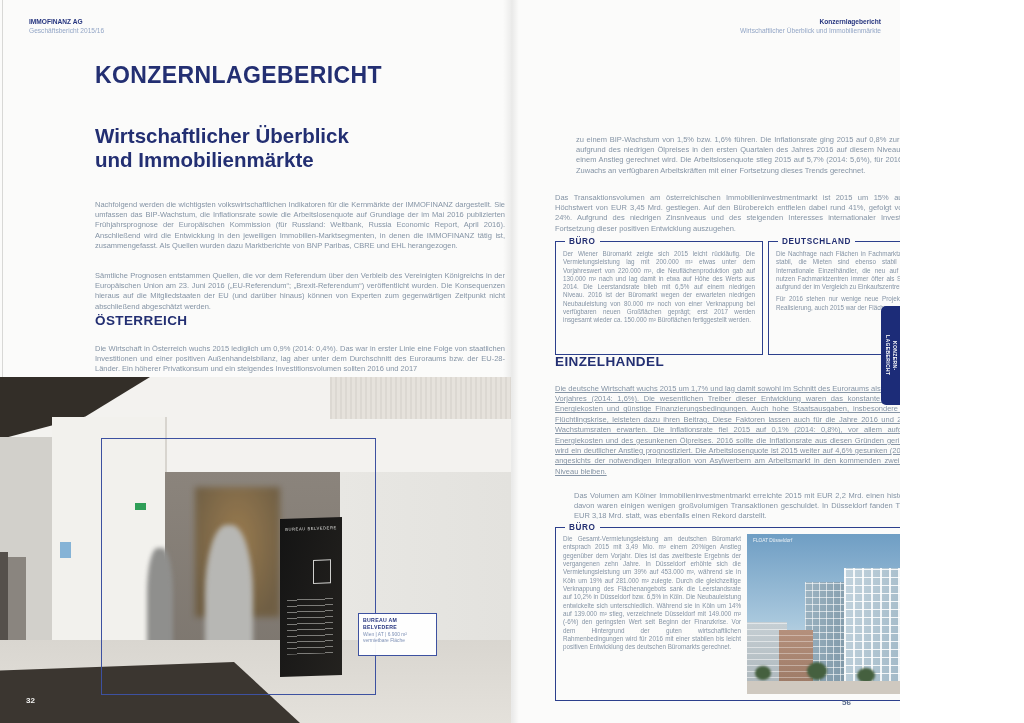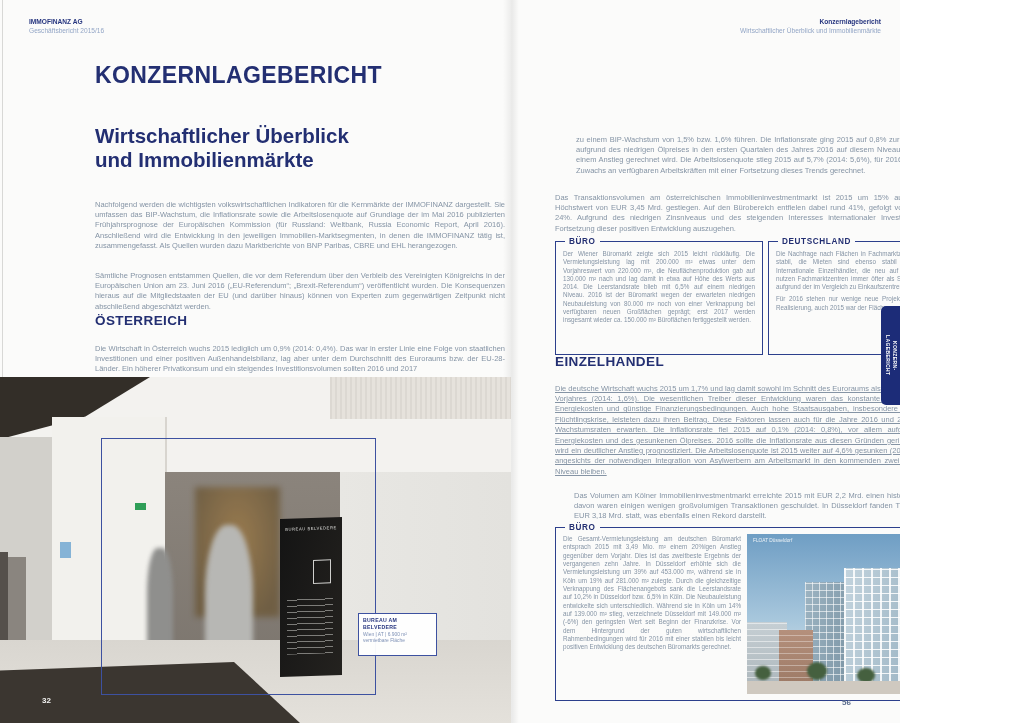--- a/index.html
+++ b/index.html
@@ -111,21 +111,21 @@
            clip-path:polygon(0 14%,78% 0,100% 100%,0 100%);}
   .exit-sign{left:135px;top:126px;width:11px;height:7px;background:#2f9e57;}
   .pillar-sign{left:60px;top:165px;width:11px;height:16px;background:#85b3d6;}
   .anno-rect{left:101px;top:61px;width:273px;height:255px;border:1.5px solid #3d51a0;z-index:5;}
   .callout{left:358px;top:236px;width:79px;height:43px;background:rgba(255,255,255,0.96);
            border:1px solid #3d51a0;z-index:6;padding:3px 4px;box-sizing:border-box;}
   .callout-title{font-size:5.2px;font-weight:bold;color:#26357f;line-height:6.6px;letter-spacing:0.3px;}
   .callout-meta{font-size:4.9px;color:#7d90b5;line-height:6.4px;margin-top:1.5px;}
 
   
-  #pn32{position:absolute;left:42px;top:696px;color:#f4f4f2;font-weight:bold;font-size:8px;}
+  #pn32{position:absolute;left:26px;top:696px;color:#f4f4f2;font-weight:bold;font-size:8px;}
   #pn33{position:absolute;right:49px;top:698px;color:#5a6b8c;font-weight:bold;font-size:8px;}
 </style>
 </head>
 <body>
 
 <div class="canvas">
   <div class="page-bg"></div>
   <div class="scan-edge"></div>
   <div class="gutter"></div>
 

